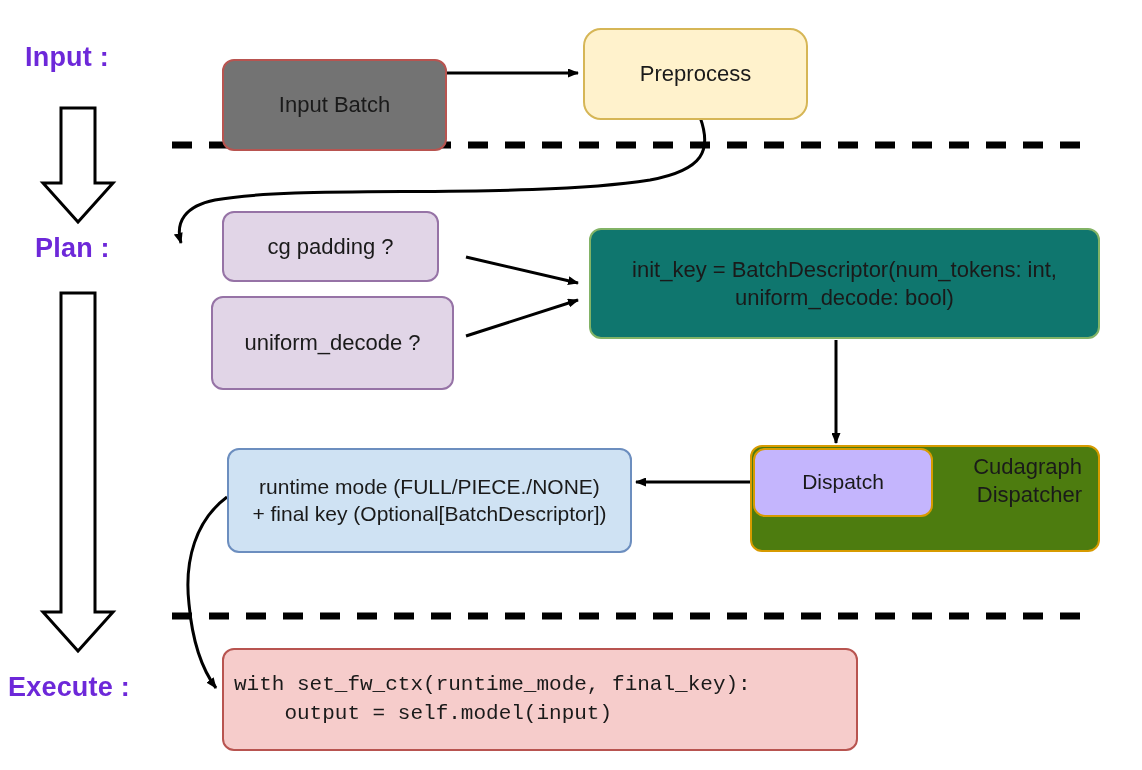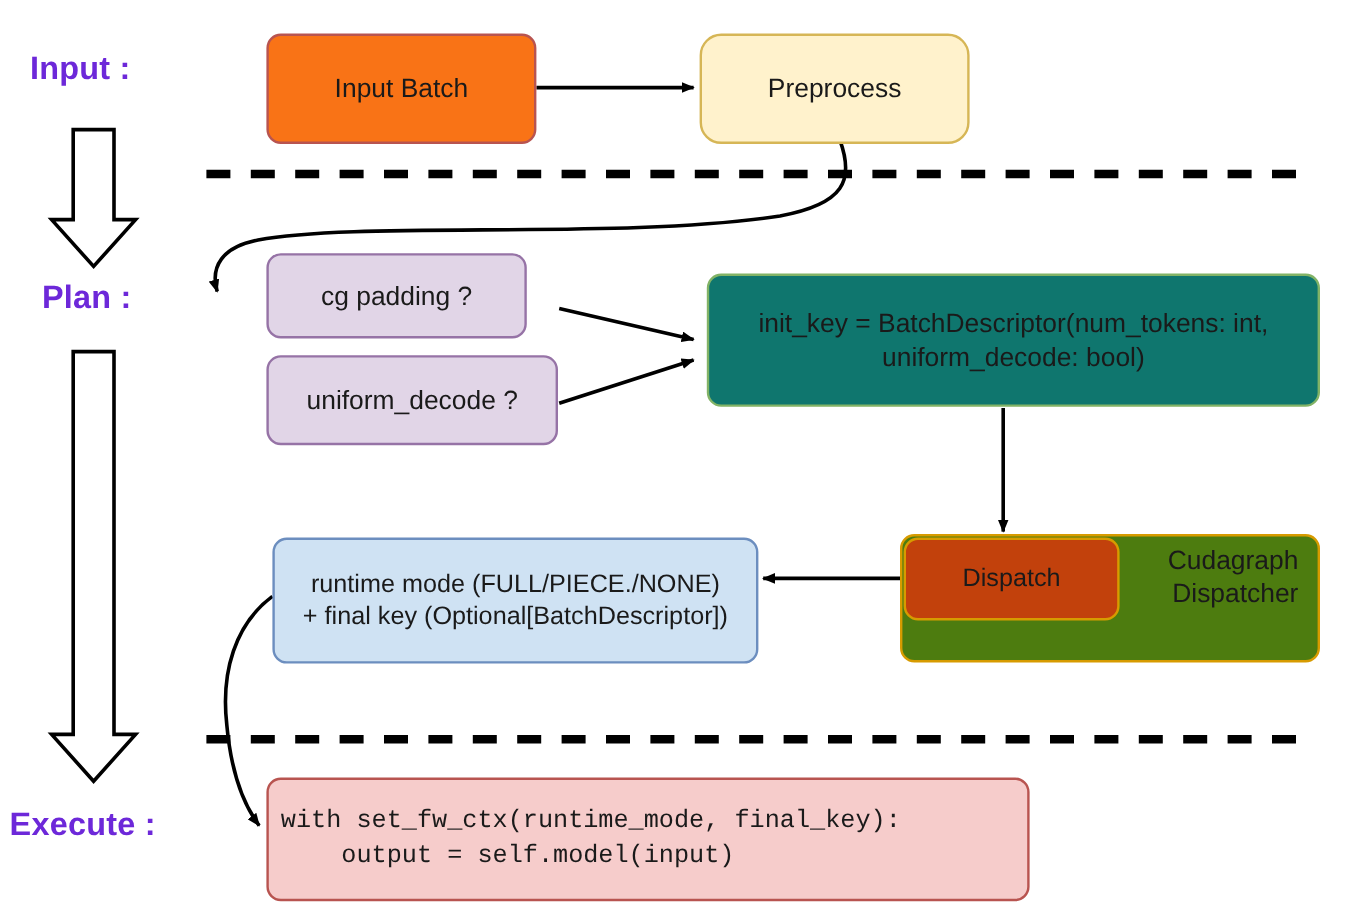--- a/index.html
+++ b/index.html
@@ -49,27 +49,27 @@
   }
   .node.code {
     font-family: "Liberation Mono", monospace;
     font-size: 21px;
     justify-content: flex-start;
     text-align: left;
     white-space: pre;
     padding-left: 10px;
     line-height: 1.35;
   }
-  .n-input-batch  { background:#f97316; border-color:#b85450; }
+  .n-input-batch  { background:#737373; border-color:#b85450;margin-top:31px; }
   .n-preprocess   { background:#fff2cc; border-color:#d6b656; }
   .n-cg-padding   { background:#e1d5e7; border-color:#9673a6; }
   .n-uniform      { background:#e1d5e7; border-color:#9673a6; }
   .n-initkey      { background:#0f766e; border-color:#82b366; }
   .n-cudagraph    { background:#4d7c0f; border-color:#d79b00; }
-  .n-dispatch     { background:#c2410c; border-color:#d79b00; }
+  .n-dispatch     { background:#c4b5fd; border-color:#d79b00; }
   .n-runtime      { background:#cfe2f3; border-color:#6c8ebf; }
   .n-exec-code    { background:#f6cccb; border-color:#b85450; }
 </style>
 </head>
 <body>
 
 <div id="canvas">
 
   <svg id="svg-layer" viewBox="0 0 1142 770">
     <defs>
@@ -106,21 +106,21 @@
   <div class="stage-label" style="left:25px; top:42px;">Input :</div>
   <div class="stage-label" style="left:35px; top:233px;">Plan :</div>
   <div class="stage-label" style="left:8px; top:672px;">Execute :</div>
 
   <div class="node n-input-batch" style="left:222px; top:28px; width:225px; height:92px;">Input Batch</div>
 
   <div class="node n-preprocess" style="left:583px; top:28px; width:225px; height:92px;border-radius:18px;">Preprocess</div>
 
   <div class="node n-cg-padding" style="left:222px; top:211px; width:217px; height:71px;">cg padding ?</div>
 
-  <div class="node n-uniform" style="left:222px; top:296px; width:243px; height:75px;">uniform_decode ?</div>
+  <div class="node n-uniform" style="left:211px; top:296px; width:243px; height:94px;">uniform_decode ?</div>
 
   <div class="node n-initkey" style="left:589px; top:228px; width:511px; height:111px; flex-direction:column;">
     <span>init_key = BatchDescriptor(num_tokens: int,</span>
     <span>uniform_decode: bool)</span>
   </div>
 
   <div class="node n-cudagraph" style="left:750px; top:445px; width:350px; height:107px; justify-content:flex-end; align-items:center; flex-direction:column; padding-right:16px; padding-top:6px;">
     <span style="margin-left:auto;">Cudagraph</span>
     <span style="margin-left:auto; margin-bottom:auto;">Dispatcher</span>
   </div>

